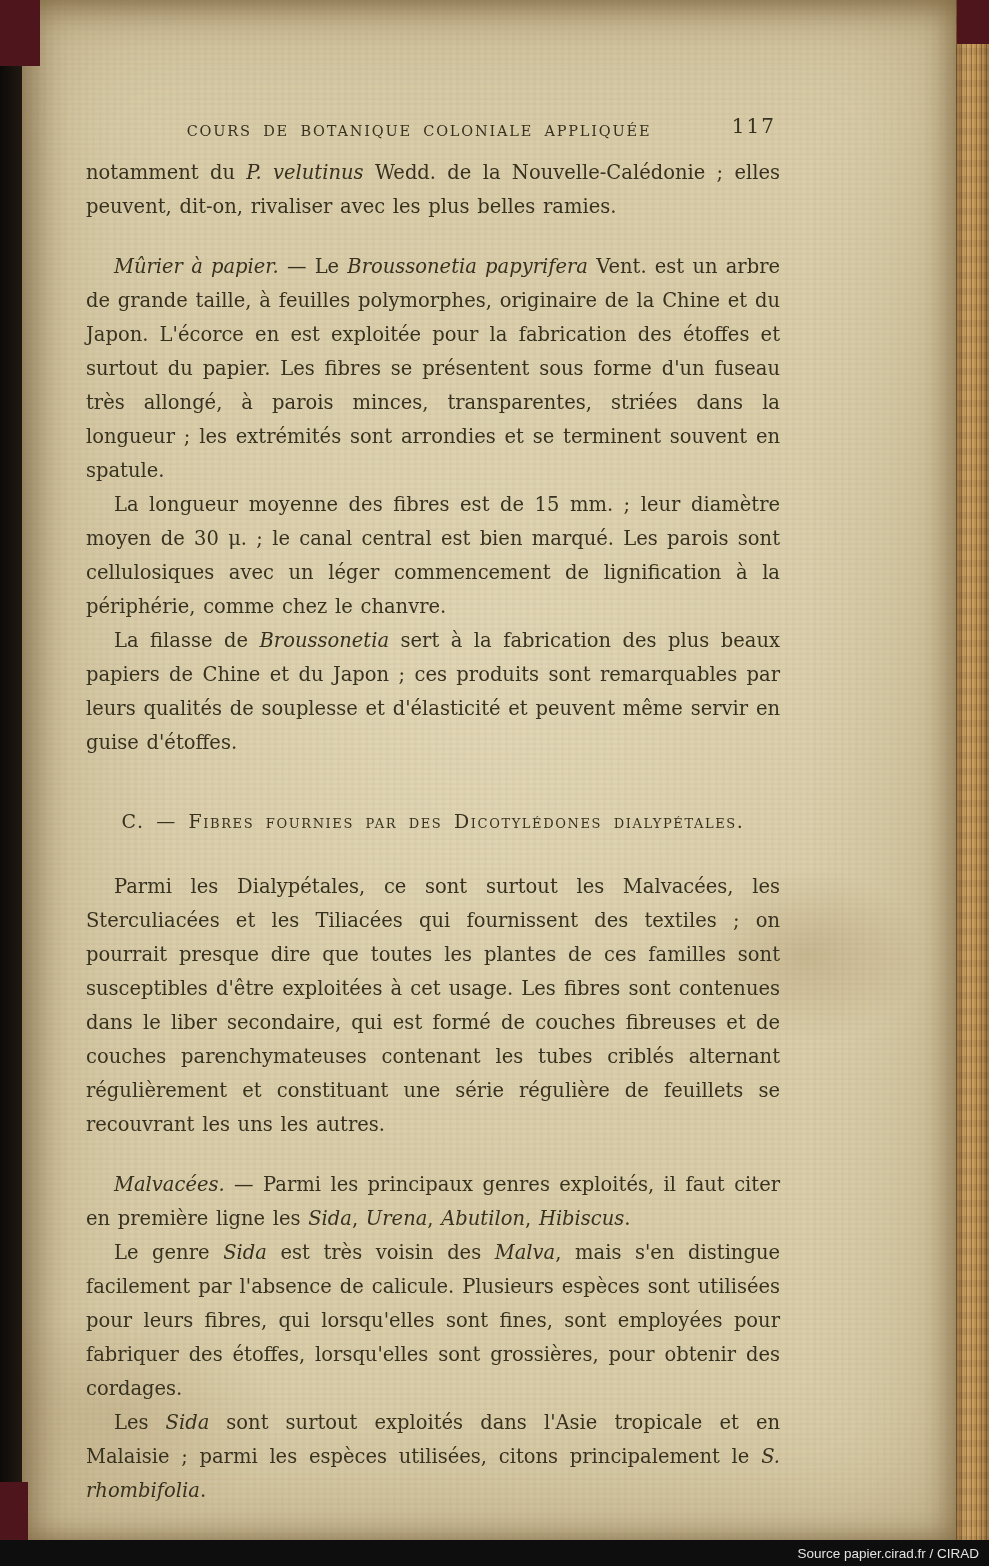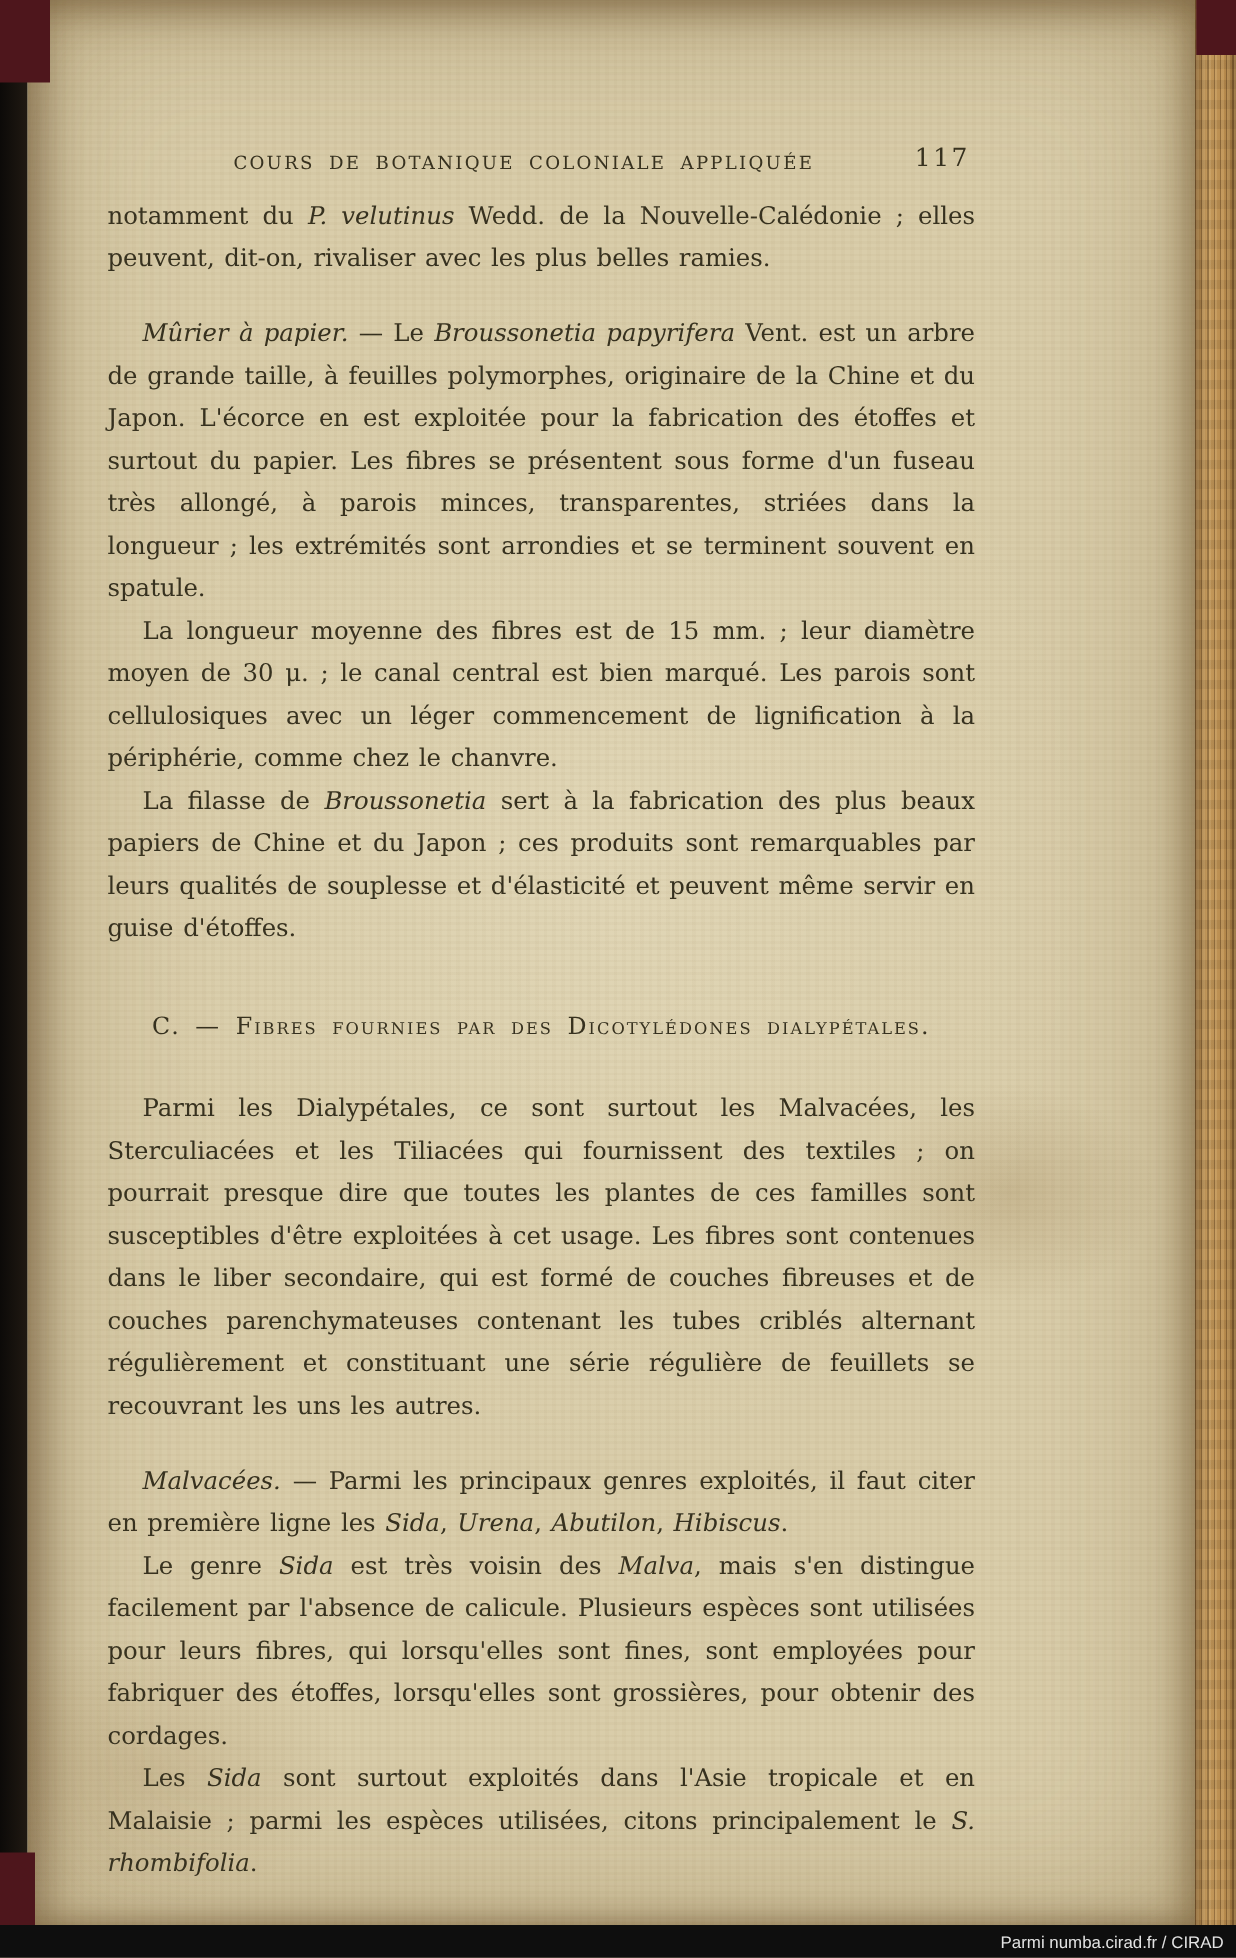--- a/index.html
+++ b/index.html
@@ -116,14 +116,14 @@
   </div>
 </div>
 
 <div class="page-edges"></div>
 
 <div class="cover-corner corner-tl"></div>
 <div class="cover-corner corner-tr"></div>
 <div class="cover-corner corner-bl"></div>
 
 <div class="source-bar">
-  <span>Parmi numba.cirad.fr / CIRAD</span>
+  <span>Source papier.cirad.fr / CIRAD</span>
 </div>
 
 </body></html>

